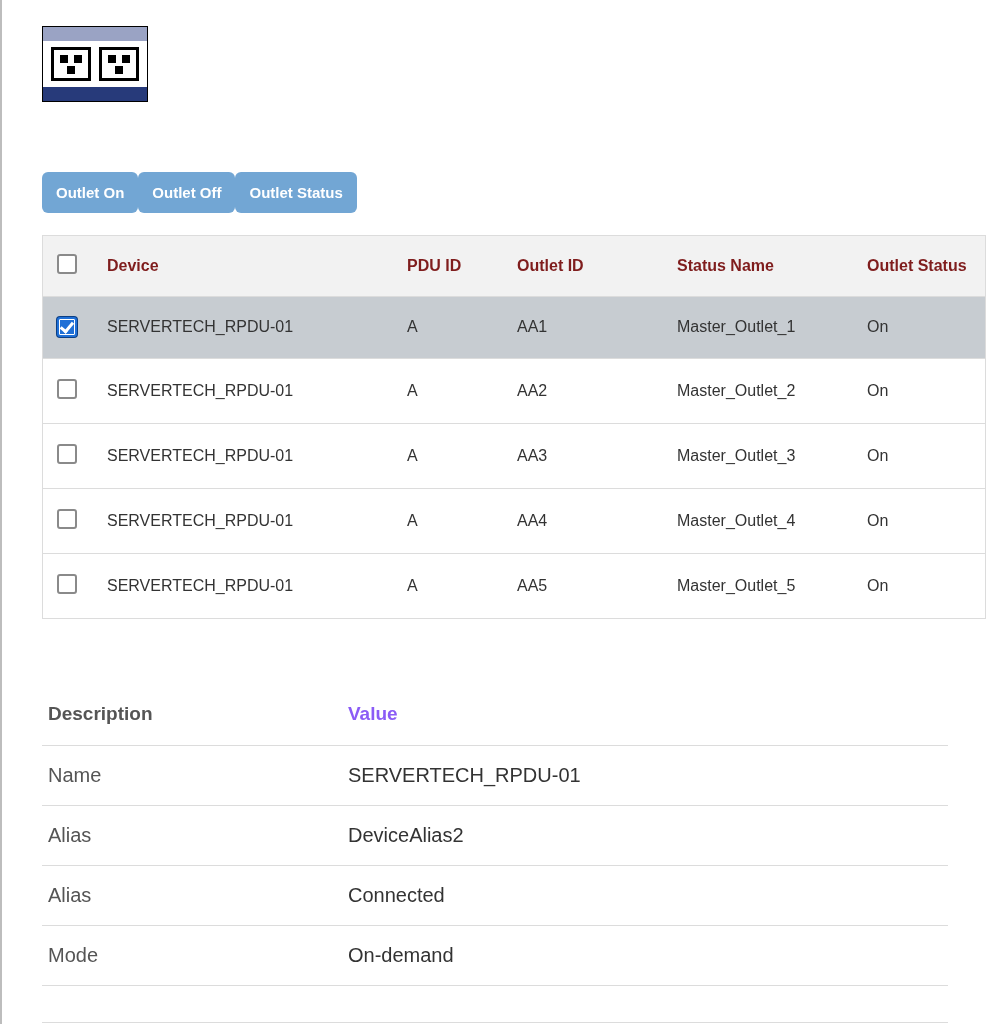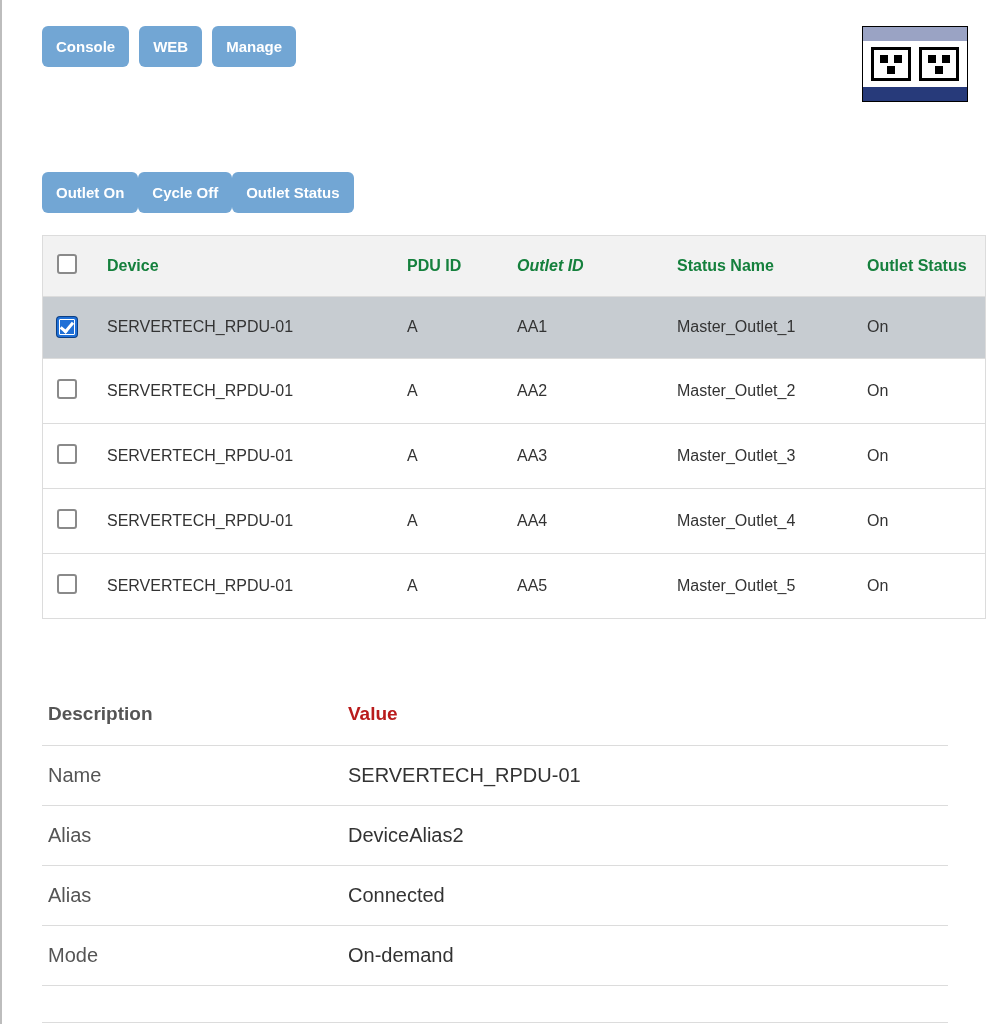--- a/index.html
+++ b/index.html
@@ -82,21 +82,21 @@
     margin-right: 0;
   }
   .tbl { width: 100%; border-collapse: collapse; }
   .tbl thead th {
     background: var(--header-bg);
     font-weight: 700;
     font-size: 16px;
     text-align: left;
     padding: 18px 10px;
     border-bottom: 1px solid var(--border);
-    color: #15803d;
+    color: #7f1d1d;
   }
   .tbl td {
     padding: 20px 10px;
     border-bottom: 1px solid var(--border);
     font-size: 16px;
     color: #333;
   }
   .cb-cell { width: 54px; padding-left: 14px !important; }
   .cb {
     width: 20px; height: 20px;
@@ -117,54 +117,49 @@
     content: "";
     width: 5px; height: 10px;
     border: solid #fff;
     border-width: 0 3px 3px 0;
     transform: rotate(40deg) translate(-1px,-1px);
   }
   tr.selected td { background: var(--row-selected); }
 
   .col-device  { width: 300px; }
   .col-pdu     { width: 110px; }
-  .col-outlet  { width: 160px; font-style: italic; }
+  .col-outlet  { width: 160px; }
   .col-name    { width: 190px; }
   .col-status  { }
 
   
   .desc-wrap { margin-top: 70px; padding-right: 40px; }
   .desc { width: 100%; border-collapse: collapse; }
   .desc th {
     text-align: left;
     font-size: 19px;
     font-weight: 700;
     padding: 14px 6px 20px;
     border-bottom: 1px solid var(--border);
-    color: #b91c1c;
+    color: #8b5cf6;
   }
   .desc td {
     padding: 18px 6px;
     border-bottom: 1px solid var(--border);
     font-size: 20px;
     color: #333;
   }
   .desc .k { width: 300px; color: var(--text-light); }
 </style>
 </head>
 <body>
 
 <div class="inner">
 
   <div class="topbar">
-    <div class="btn-row">
-      <button class="btn">Console</button>
-      <button class="btn">WEB</button>
-      <button class="btn">Manage</button>
-    </div>
     <div class="logo">
       <div class="bar-top"></div>
       <div class="mid">
         <div class="socket">
             <div class="row-dots">
               <span class="dot"></span>
               <span class="dot"></span>
             </div>
             <span class="dot"></span>
           </div>
@@ -175,21 +170,21 @@
             </div>
             <span class="dot"></span>
           </div>
       </div>
       <div class="bar-bot"></div>
     </div>
   </div>
 
   <div class="action-row">
     <button class="btn">Outlet On</button>
-    <button class="btn">Cycle Off</button>
+    <button class="btn">Outlet Off</button>
     <button class="btn">Outlet Status</button>
   </div>
 
   <div class="outlet-table">
     <table class="tbl">
       <thead>
         <tr>
           <th class="cb-cell">
             <span class="cb"></span>
           </th>

